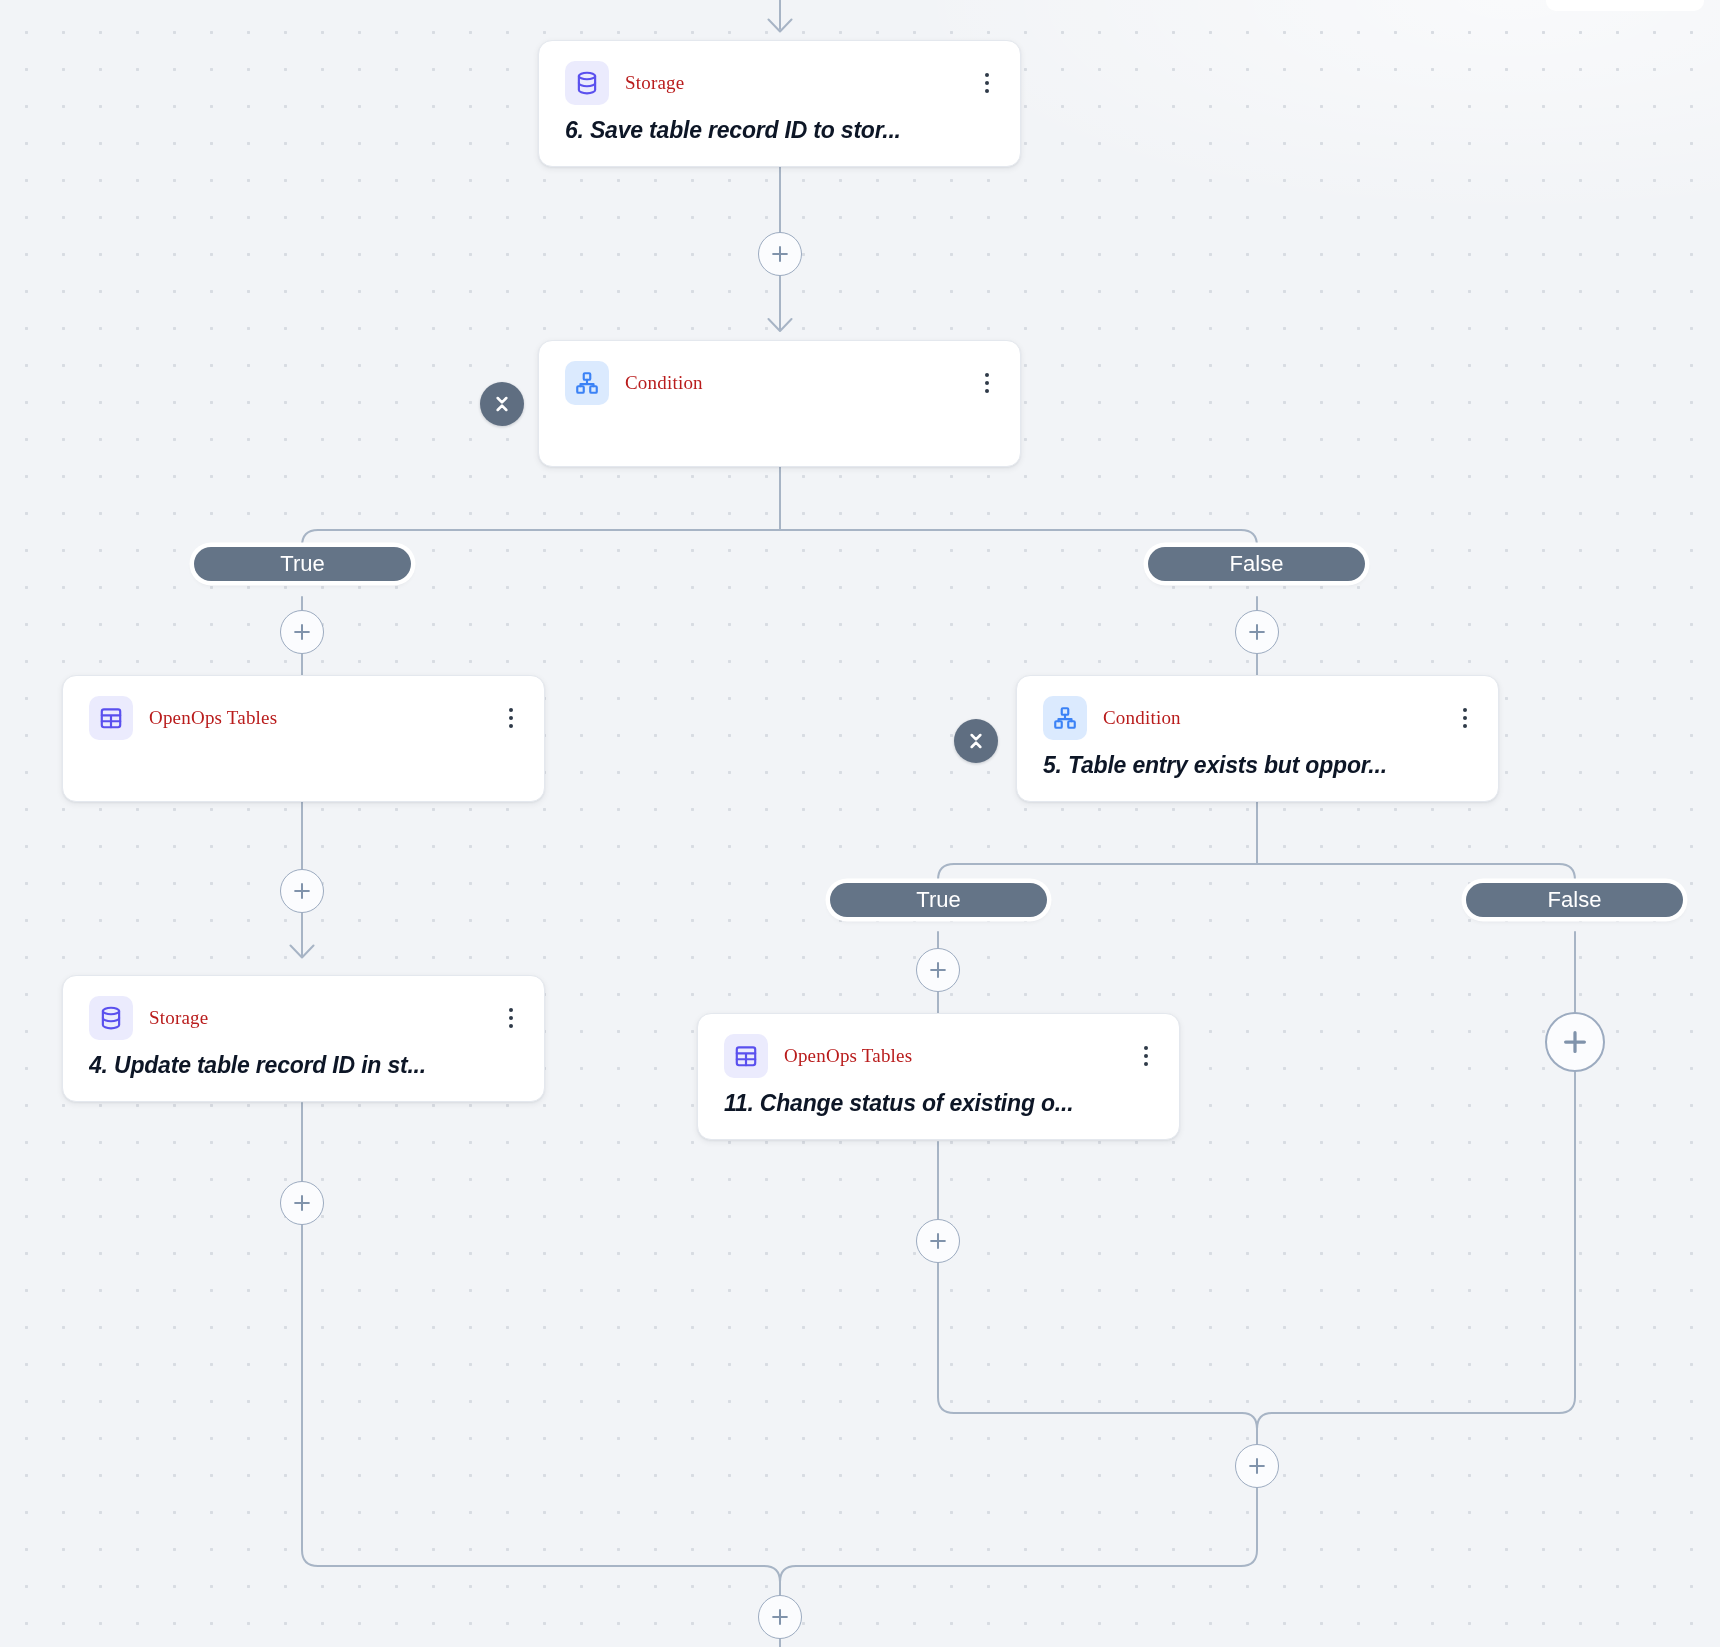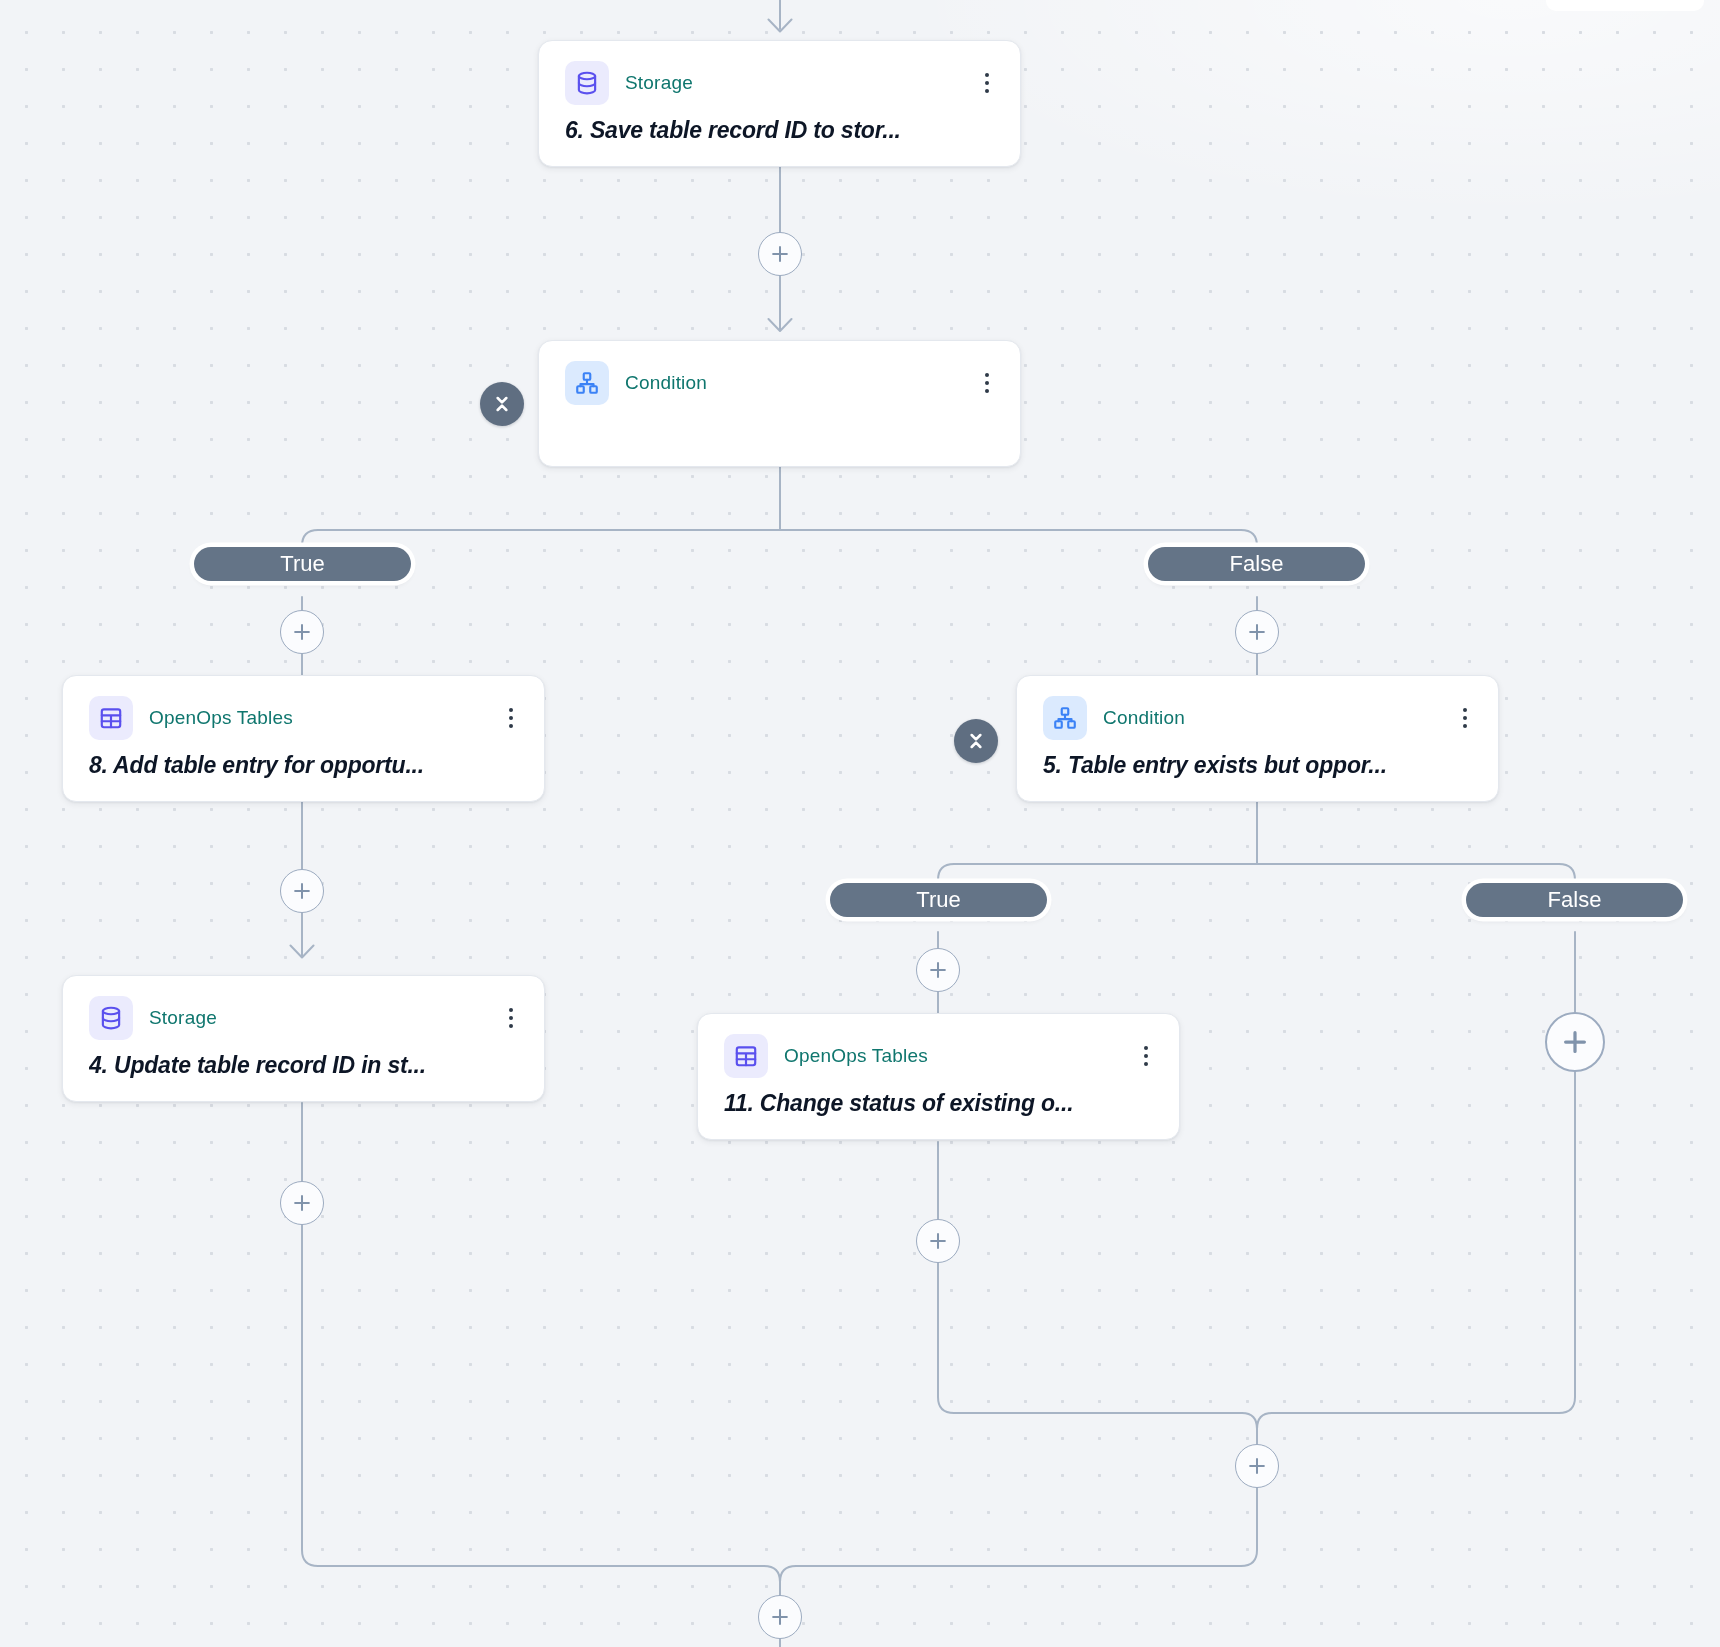--- a/index.html
+++ b/index.html
@@ -17,21 +17,21 @@
   .card{
     position:absolute;width:483px;height:127px;box-sizing:border-box;
     background:#ffffff;border:1px solid #e4e8ee;border-radius:14px;
     box-shadow:0 2px 6px rgba(16,24,40,.07),0 1px 2px rgba(16,24,40,.05);
     padding:20px 26px;cursor:pointer;
   }
   .card-head{display:flex;align-items:center;}
   .icon-box{width:44px;height:44px;border-radius:10px;display:flex;align-items:center;justify-content:center;flex:0 0 auto;}
   .icon-box.purple{background:#ebebfd;color:#5a50ee;}
   .icon-box.blue{background:#dbeafe;color:#3b82f6;}
-  .type{margin-left:16px;font-size:19px;color:#0f766e;letter-spacing:.2px;}
+  .type{margin-left:16px;font-size:19px;color:#b91c1c;letter-spacing:.2px;font-family:Liberation Serif, serif;}
   .kebab{margin-left:auto;display:flex;flex-direction:column;gap:3.5px;padding:5px;cursor:pointer;}
   .kebab i{width:4.5px;height:4.5px;border-radius:50%;background:#2f3a48;}
   .title{margin-top:12px;font-size:23px;font-weight:700;color:#0d1626;white-space:nowrap;overflow:hidden;letter-spacing:-.2px;font-style:italic;}
   .pill{
     position:absolute;width:217px;height:34px;border-radius:26px;background:#647487;
     color:#ffffff;font-size:22px;display:flex;align-items:center;justify-content:center;
     box-shadow:0 0 0 4.5px #ffffff,0 3px 6px rgba(16,24,40,.12);
   }
   .plus{
     position:absolute;width:44px;height:44px;border-radius:50%;box-sizing:border-box;
@@ -104,21 +104,20 @@
           <path d="M3.5 9.5h17 M3.5 15h17 M12 9.5v11"></path>
         </svg>
       </span>
       <span class="type">OpenOps Tables</span>
       <span class="kebab">
           <i></i>
           <i></i>
           <i></i>
         </span>
     </div>
-    <div class="title">8. Add table entry for opportu...</div>
   </div>
 
   <div class="card" style="left:62px;top:975px">
     <div class="card-head">
       <span class="icon-box purple">
         <svg width="26" height="26" viewBox="0 0 24 24" fill="none" stroke="currentColor" stroke-width="2" stroke-linecap="round" stroke-linejoin="round">
           <ellipse cx="12" cy="5.5" rx="7.5" ry="3"></ellipse>
           <path d="M4.5 5.5v6.5c0 1.66 3.36 3 7.5 3s7.5-1.34 7.5-3V5.5"></path>
           <path d="M4.5 12v6.5c0 1.66 3.36 3 7.5 3s7.5-1.34 7.5-3V12"></path>
         </svg>

